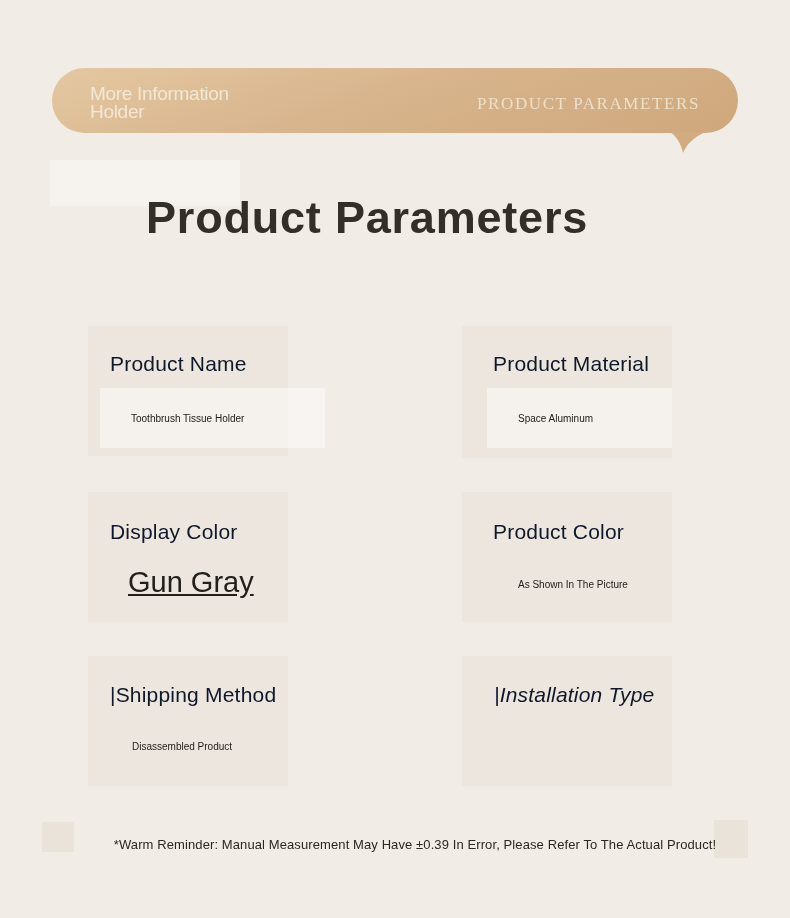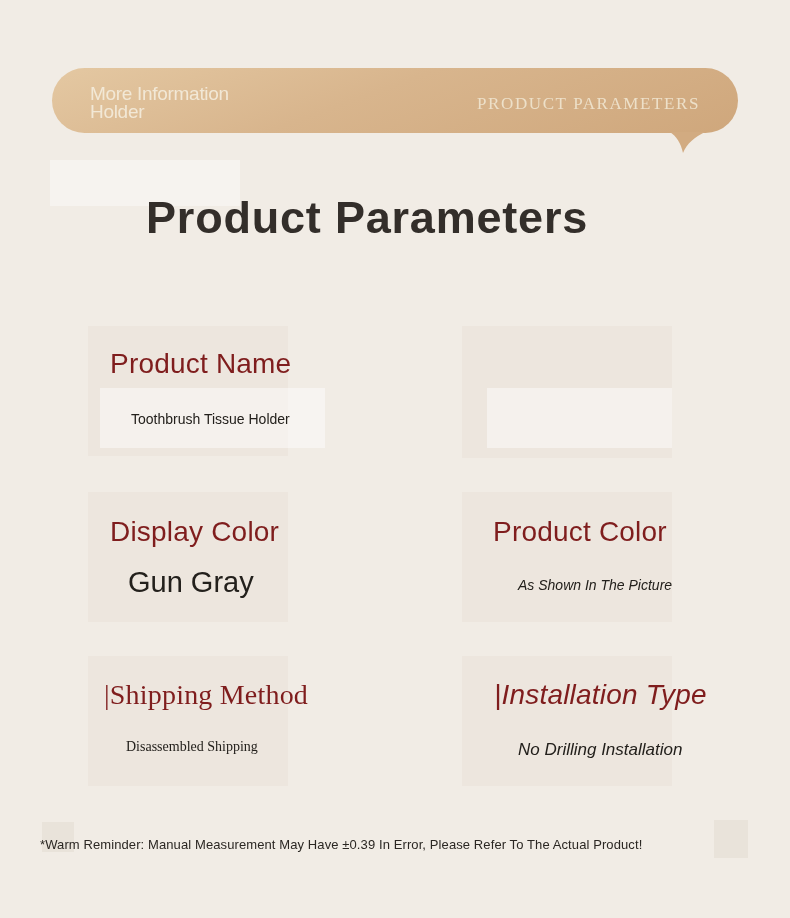--- a/index.html
+++ b/index.html
@@ -35,43 +35,43 @@
   .heading{
     position:absolute;left:146px;top:196px;margin:0;
     font-size:45px;line-height:43px;font-weight:700;letter-spacing:0.8px;
     color:#332e2a;
   }
   .heading span{display:block;}
 
   
   .cell{position:absolute;}
   .param-label{
-    font-size:28px;line-height:25px;letter-spacing:0.2px;
-    color:#7f1d1d;white-space:nowrap;
+    font-size:21px;line-height:25px;letter-spacing:0.2px;
+    color:#0f172a;white-space:nowrap;
   }
   .param-value{
-    font-size:14px;line-height:18px;color:#23201c;white-space:nowrap;
+    font-size:10px;line-height:18px;color:#23201c;white-space:nowrap;
   }
   .c0{left:110px;top:351px;}
   .c0 .param-value{margin:34px 0 0 21px;}
   .c1{left:493px;top:351px;}
   .c1 .param-value{margin:34px 0 0 25px;}
   .c2{left:110px;top:519px;}
-  .c2 .param-value{margin:21px 0 0 18px;font-size:29px;line-height:34px;}
+  .c2 .param-value{margin:21px 0 0 18px;font-size:29px;line-height:34px;text-decoration:underline;}
   .c3{left:493px;top:519px;}
-  .c3 .param-value{margin:32px 0 0 25px;font-style:italic;}
-  .c4{left:104px;top:682px;font-family:Liberation Serif, serif;}
+  .c3 .param-value{margin:32px 0 0 25px;}
+  .c4{left:110px;top:682px;}
   .c4 .param-value{margin:31px 0 0 22px;}
   .c5{left:494px;top:682px;font-style:italic;}
   .c5 .param-value{margin:33px 0 0 24px;font-size:17px;line-height:20px;}
 
   
   .footer{
     position:absolute;left:0;top:837px;width:790px;
-    text-align:left;text-indent:40px;
+    text-align:center;text-indent:40px;
     font-size:13px;color:#2b2723;letter-spacing:0.1px;
   }
 </style>
 </head>
 <body>
 
 <div class="page">
 
   <div class="patch" style="left:50px;top:160px;width:190px;height:46px;background:rgba(255,255,255,0.4);"></div>
   <div class="patch" style="left:88px;top:326px;width:200px;height:130px;background:rgba(213,201,186,0.14);"></div>
@@ -97,32 +97,35 @@
   </div>
 
   <h1 class="heading">
     <span>Product Parameters</span>
   </h1>
 
   <div class="cell c0">
     <div class="param-label">Product Name</div>
     <div class="param-value">Toothbrush Tissue Holder</div>
   </div>
+  <div class="cell c1">
+    <div class="param-label">Product Material</div>
+    <div class="param-value">Space Aluminum</div>
+  </div>
   <div class="cell c2">
     <div class="param-label">Display Color</div>
     <div class="param-value">Gun Gray</div>
   </div>
   <div class="cell c3">
     <div class="param-label">Product Color</div>
     <div class="param-value">As Shown In The Picture</div>
   </div>
   <div class="cell c4">
     <div class="param-label">|Shipping Method</div>
-    <div class="param-value">Disassembled Shipping</div>
+    <div class="param-value">Disassembled Product</div>
   </div>
   <div class="cell c5">
     <div class="param-label">|Installation Type</div>
-    <div class="param-value">No Drilling Installation</div>
   </div>
 
   <div class="footer">*Warm Reminder: Manual Measurement May Have ±0.39 In Error, Please Refer To The Actual Product!</div>
 
 </div>
 
 </body></html>

